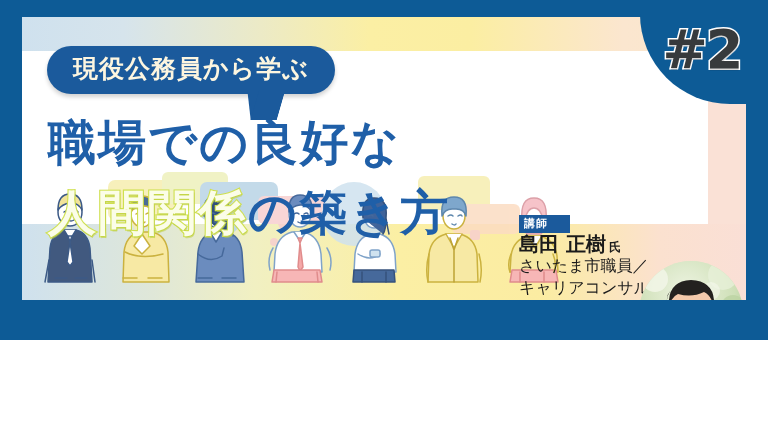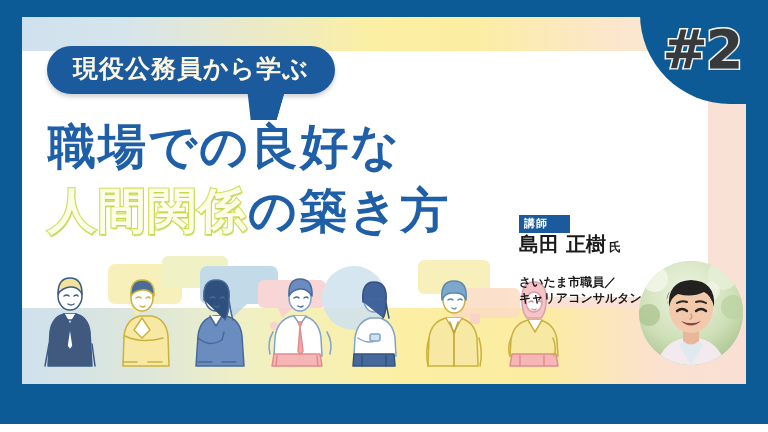--- a/index.html
+++ b/index.html
@@ -1,21 +1,21 @@
 <!DOCTYPE html>
 <html lang="ja"><head>
 <meta charset="utf-8">
 <style>
   html,body{margin:0;padding:0;background:#ffffff;}
   body{
     width:768px;height:432px;overflow:hidden;
     font-family:"Liberation Sans","DejaVu Sans",sans-serif;
   }
   .stage{
-    position:relative;width:768px;height:424px;
+    position:relative;width:768px;height:340px;
     background:#0d5b96;overflow:hidden;
   }
   
   .canvas{
     position:absolute;left:22px;top:17px;right:22px;bottom:40px;
     background:#ffffff;overflow:hidden;
   }
   
   .top-gradient{
     position:absolute;left:0;top:0;width:100%;height:34px;
@@ -68,25 +68,25 @@
     border-top:30px solid #1b5a9c;
     border-bottom:0 solid transparent;
     transform:skewX(-16deg);
     border-bottom-left-radius:9px;
   }
   
   .headline{
     position:absolute;left:26px;top:103px;z-index:7;
   }
   .line1,.line2{
-    font-family:Liberation Serif, serif;
+    font-family:Liberation Mono, monospace;
     font-weight:700;line-height:1.12;white-space:nowrap;
   }
   .line1{font-size:48px;color:#1f5fa8;letter-spacing:2px;}
-  .line2{font-size:48px;color:#1f5fa8;letter-spacing:2px;margin-top:10px;}
+  .line2{font-size:48px;color:#1f5fa8;letter-spacing:2px;margin-top:16px;}
   .hl{
     color:#fbfde8;
     -webkit-text-stroke:2.2px #cfe04f;
     paint-order:stroke fill;
     text-shadow:1px 2px 0 rgba(190,205,70,.55);
   }
   
   .speaker{
     position:absolute;left:497px;top:196px;width:160px;z-index:10;
   }
@@ -96,23 +96,23 @@
     padding:3px 22px 4px 5px;letter-spacing:1px;
     font-family:"DejaVu Sans","Liberation Sans",sans-serif;
   }
   .speaker-name{
     font-family:"DejaVu Sans","Liberation Sans",sans-serif;
     font-size:20px;font-weight:700;color:#1a1a1a;line-height:1.1;
     white-space:nowrap;
   }
   .speaker-name .hon{font-size:12px;font-weight:700;margin-left:3px;}
   .speaker-affil{
-    margin-top:19px;
-    font-family:"DejaVu Sans","Liberation Sans",sans-serif;
-    font-size:12px;font-weight:700;color:#1a1a1a;line-height:1.35;
+    margin-top:0;
+    font-family:"DejaVu Sans","Liberation Sans",sans-serif;
+    font-size:16px;font-weight:400;color:#1a1a1a;line-height:1.35;
     white-space:nowrap;
   }
   
   .portrait{
     position:absolute;left:617px;top:244px;width:104px;height:104px;
     border-radius:50%;overflow:hidden;z-index:11;
     background:#d9e6c8;
   }
   .portrait svg{display:block;}
   

